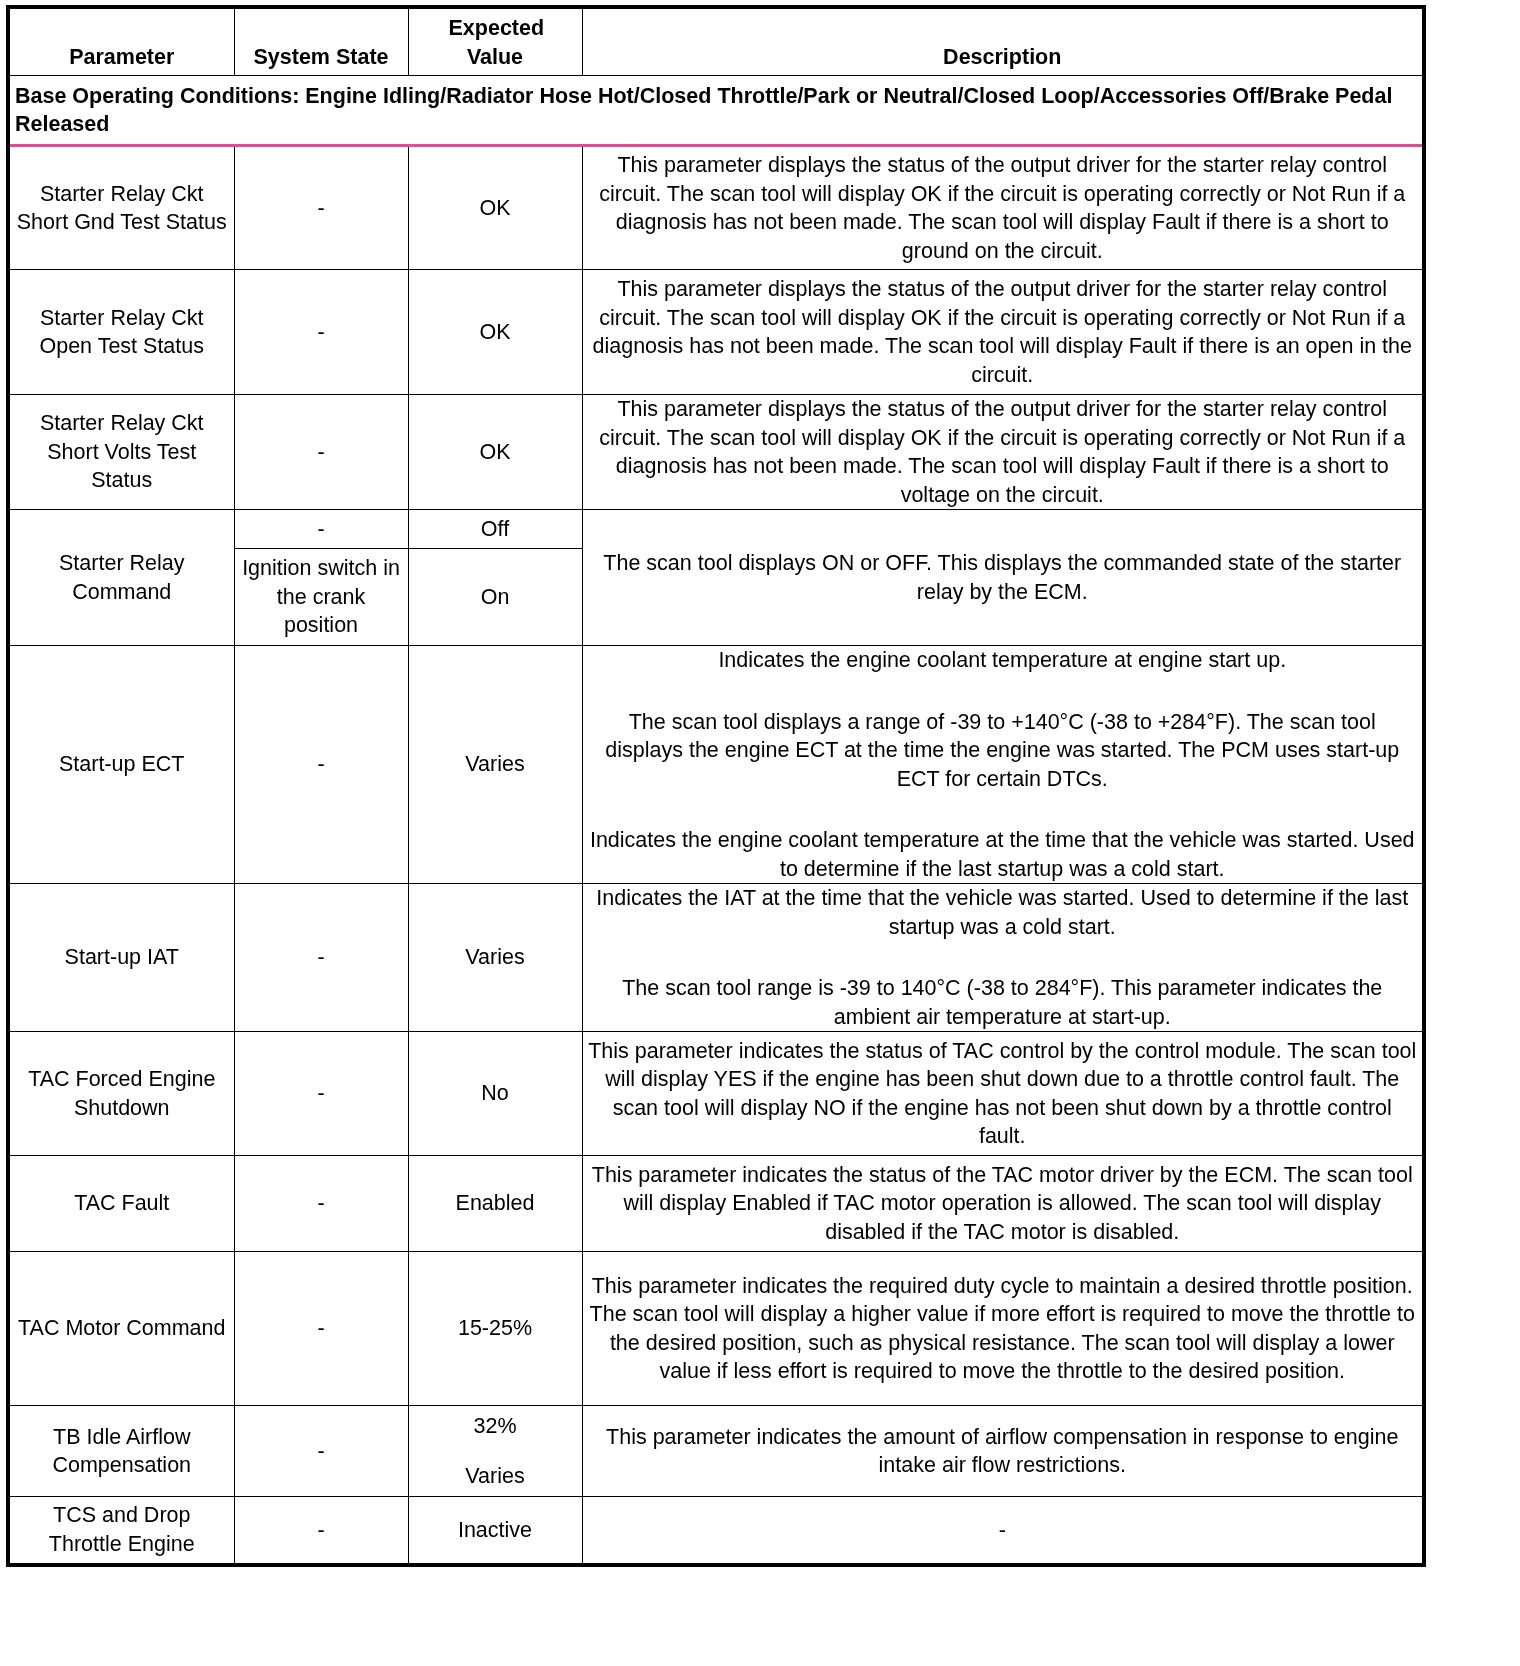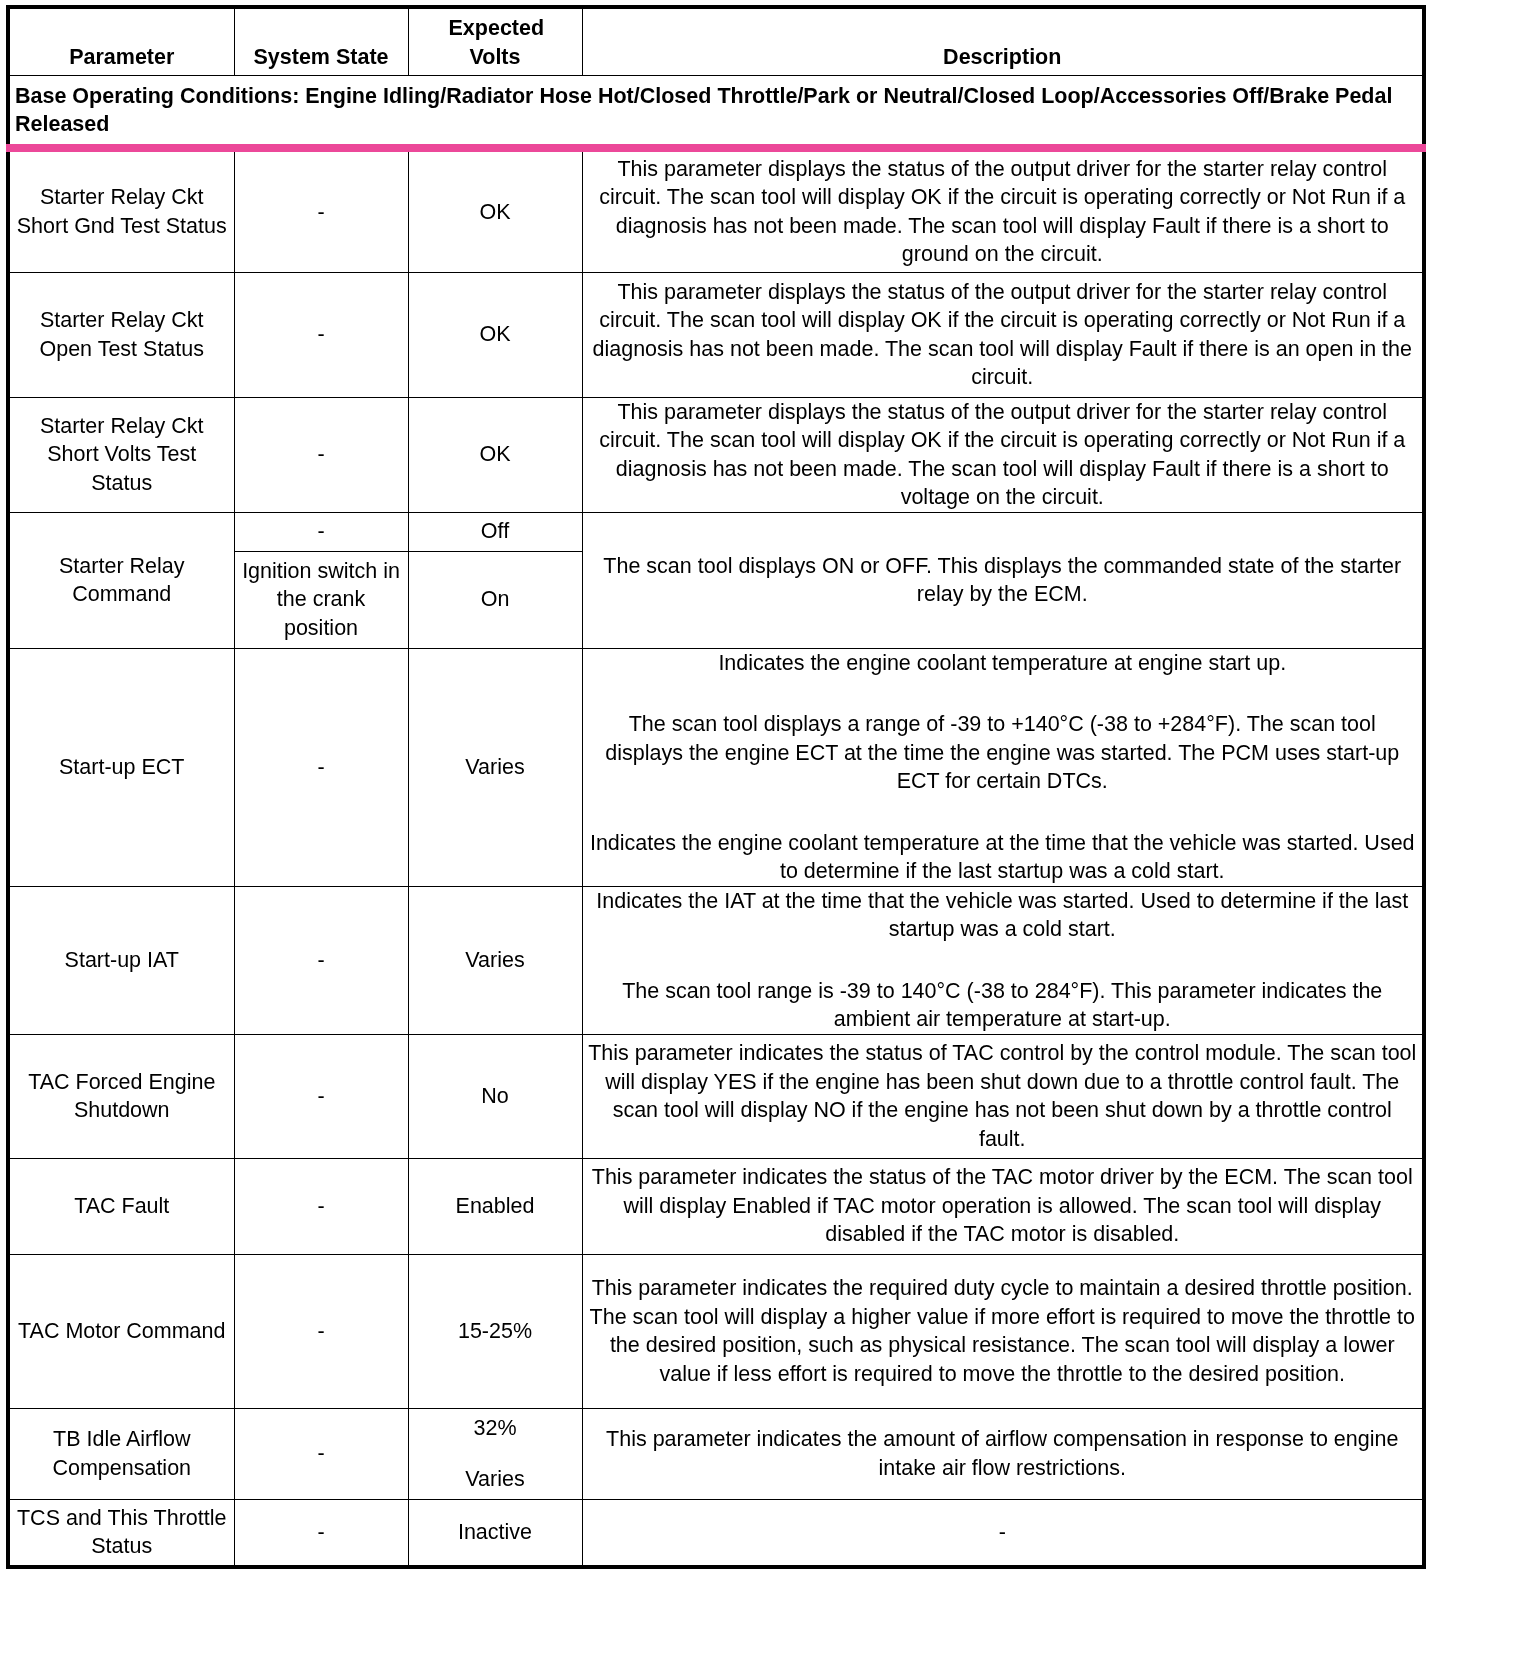--- a/index.html
+++ b/index.html
@@ -14,21 +14,21 @@
       font-size: 21.5px;
       line-height: 28.5px;
     }
     table.spec td, table.spec th {
       border: 1.5px solid #000;
       padding: 0 5px;
       vertical-align: middle;
     }
     th { font-weight: bold; text-align: center; vertical-align: bottom !important; padding-bottom: 4px !important; }
     tr.head th { height: 62px; }
-    tr.base td { font-weight: bold; text-align: left; height: 64px; padding-top: 2px; padding-bottom: 2px; border-bottom: 8px solid #ec4899; }
+    tr.base td { font-weight: bold; text-align: left; height: 64px; padding-top: 2px; padding-bottom: 2px; border-bottom: 3px solid #ec4899; }
     td.param { text-align: center; }
     td.center { text-align: center; }
     td.desc { text-align: left; padding-top: 4px; padding-bottom: 6px; }
     td.desc p { margin: 0; text-align: center; }
     td.desc p + p { margin-top: 33px; }
     .tbval .v1 { display: block; }
     .tbval .v2 { display: block; margin-top: 22px; }
   </style>
 </head>
 <body>
@@ -37,21 +37,21 @@
   <colgroup>
     <col style="width:226px">
     <col style="width:174px">
     <col style="width:174px">
     <col style="width:842px">
   </colgroup>
   <tbody>
       <tr class="head">
     <th>Parameter</th>
     <th>System State</th>
-    <th style="padding-left:40px;padding-right:40px;">Expected Volts</th>
+    <th style="padding-left:40px;padding-right:40px;">Expected Value</th>
     <th>Description</th>
   </tr>
   <tr class="base">
     <td colspan="4">Base Operating Conditions: Engine Idling/Radiator Hose Hot/Closed Throttle/Park or Neutral/Closed Loop/Accessories Off/Brake Pedal Released</td>
   </tr>
 
   <tr style="height:124px">
     <td class="param">Starter Relay Ckt Short Gnd Test Status</td>
     <td class="center">-</td>
     <td class="center">OK</td>
@@ -145,21 +145,21 @@
     <td class="center tbval">
       <span class="v1">32%</span>
       <span class="v2">Varies</span>
     </td>
     <td class="desc">
           <p>This parameter indicates the amount of airflow compensation in response to engine intake air flow restrictions.</p>
         </td>
   </tr>
 
   <tr style="height:68px">
-    <td class="param">TCS and This Throttle Status</td>
+    <td class="param">TCS and Drop Throttle Engine</td>
     <td class="center">-</td>
     <td class="center">Inactive</td>
     <td class="desc">
           <p>-</p>
         </td>
   </tr>
 </tbody>
   </table>
 
 </body></html>

